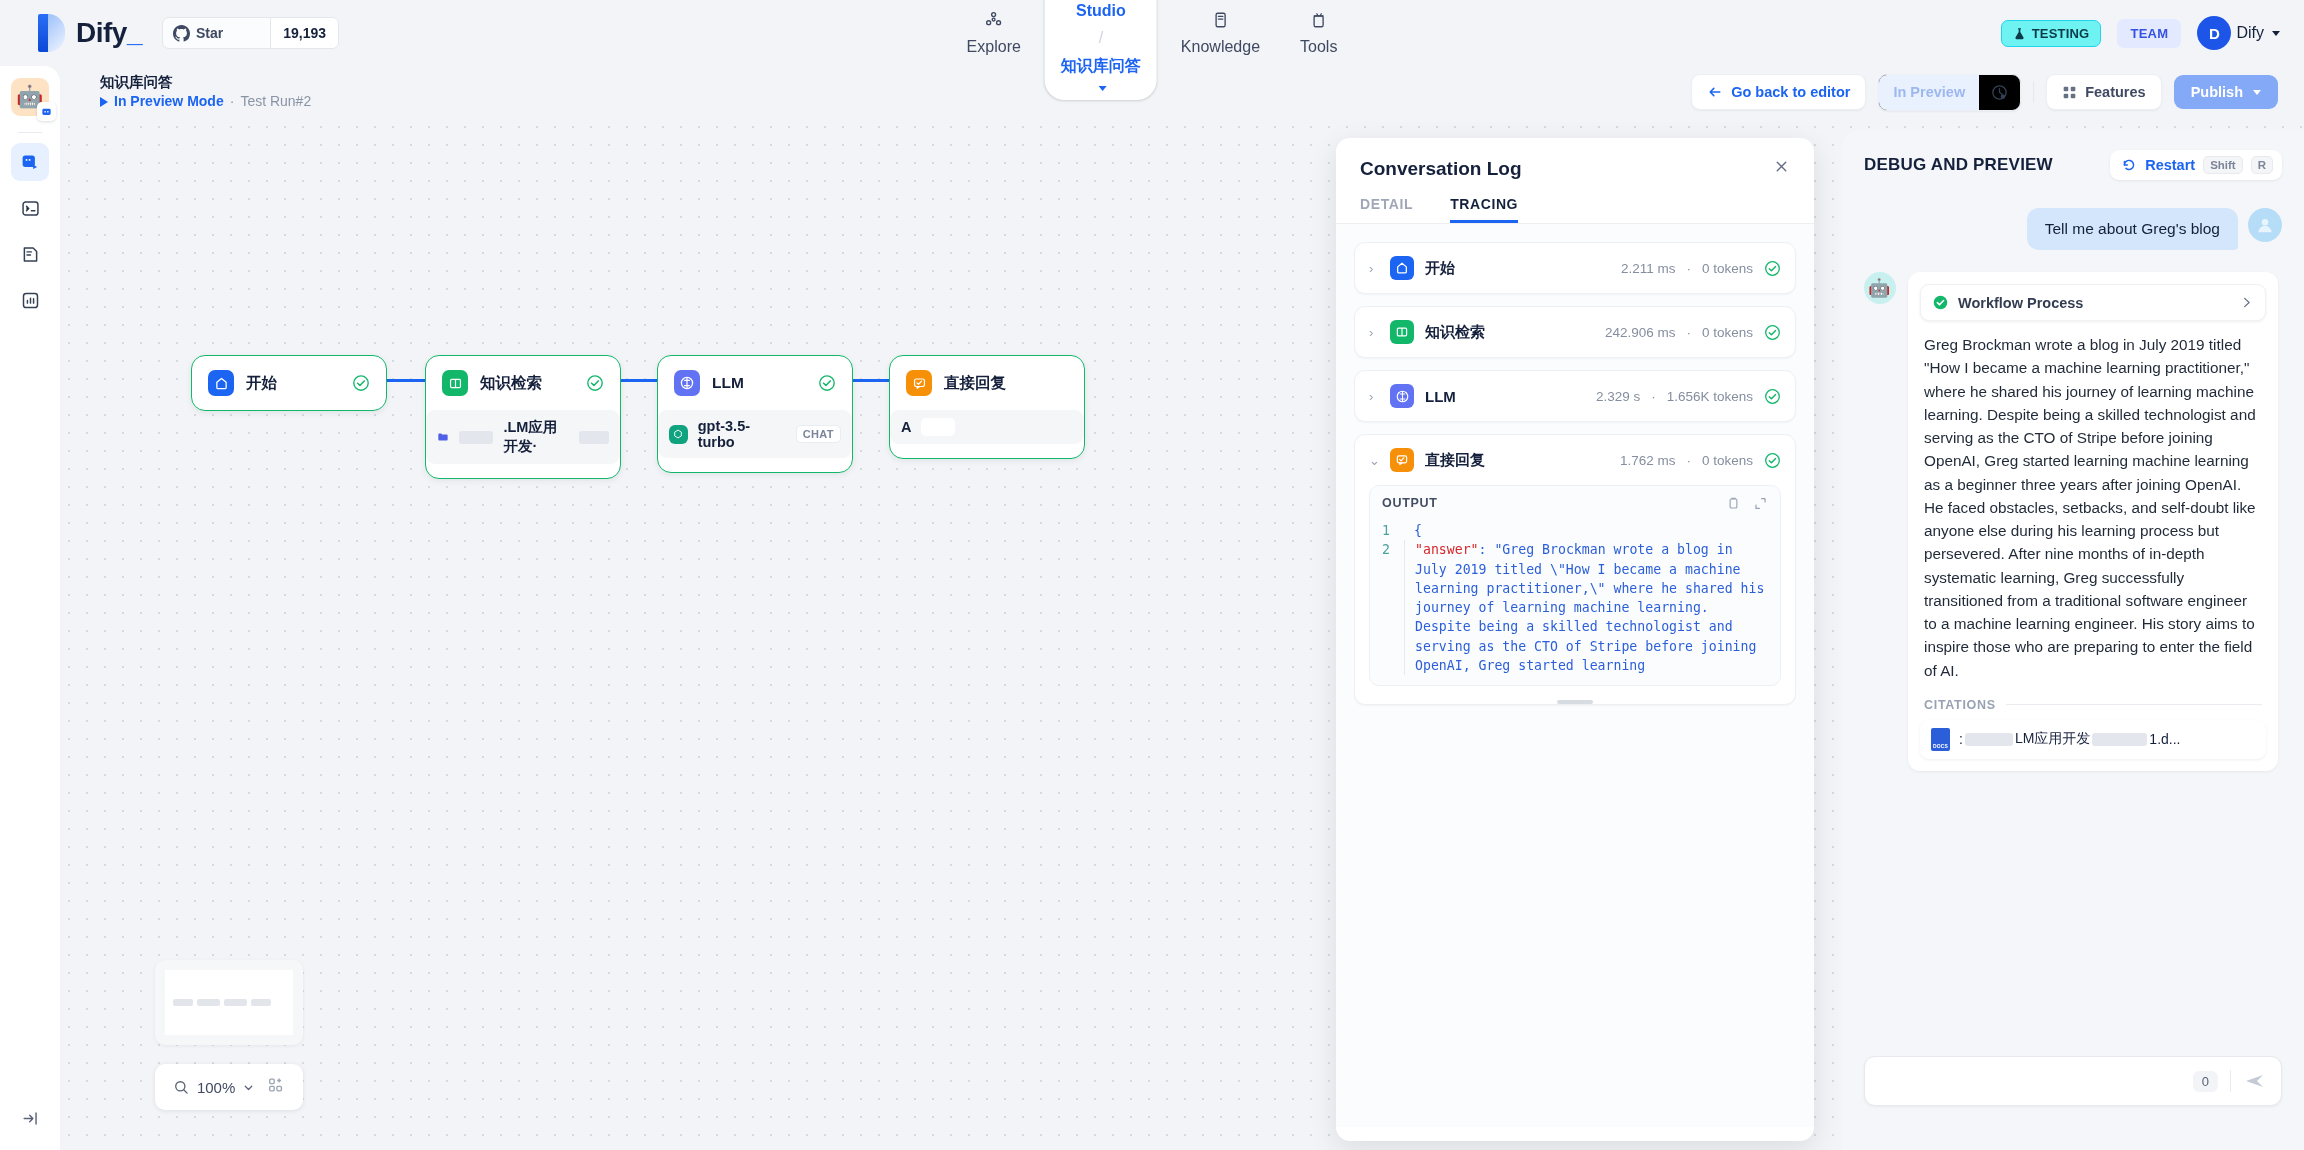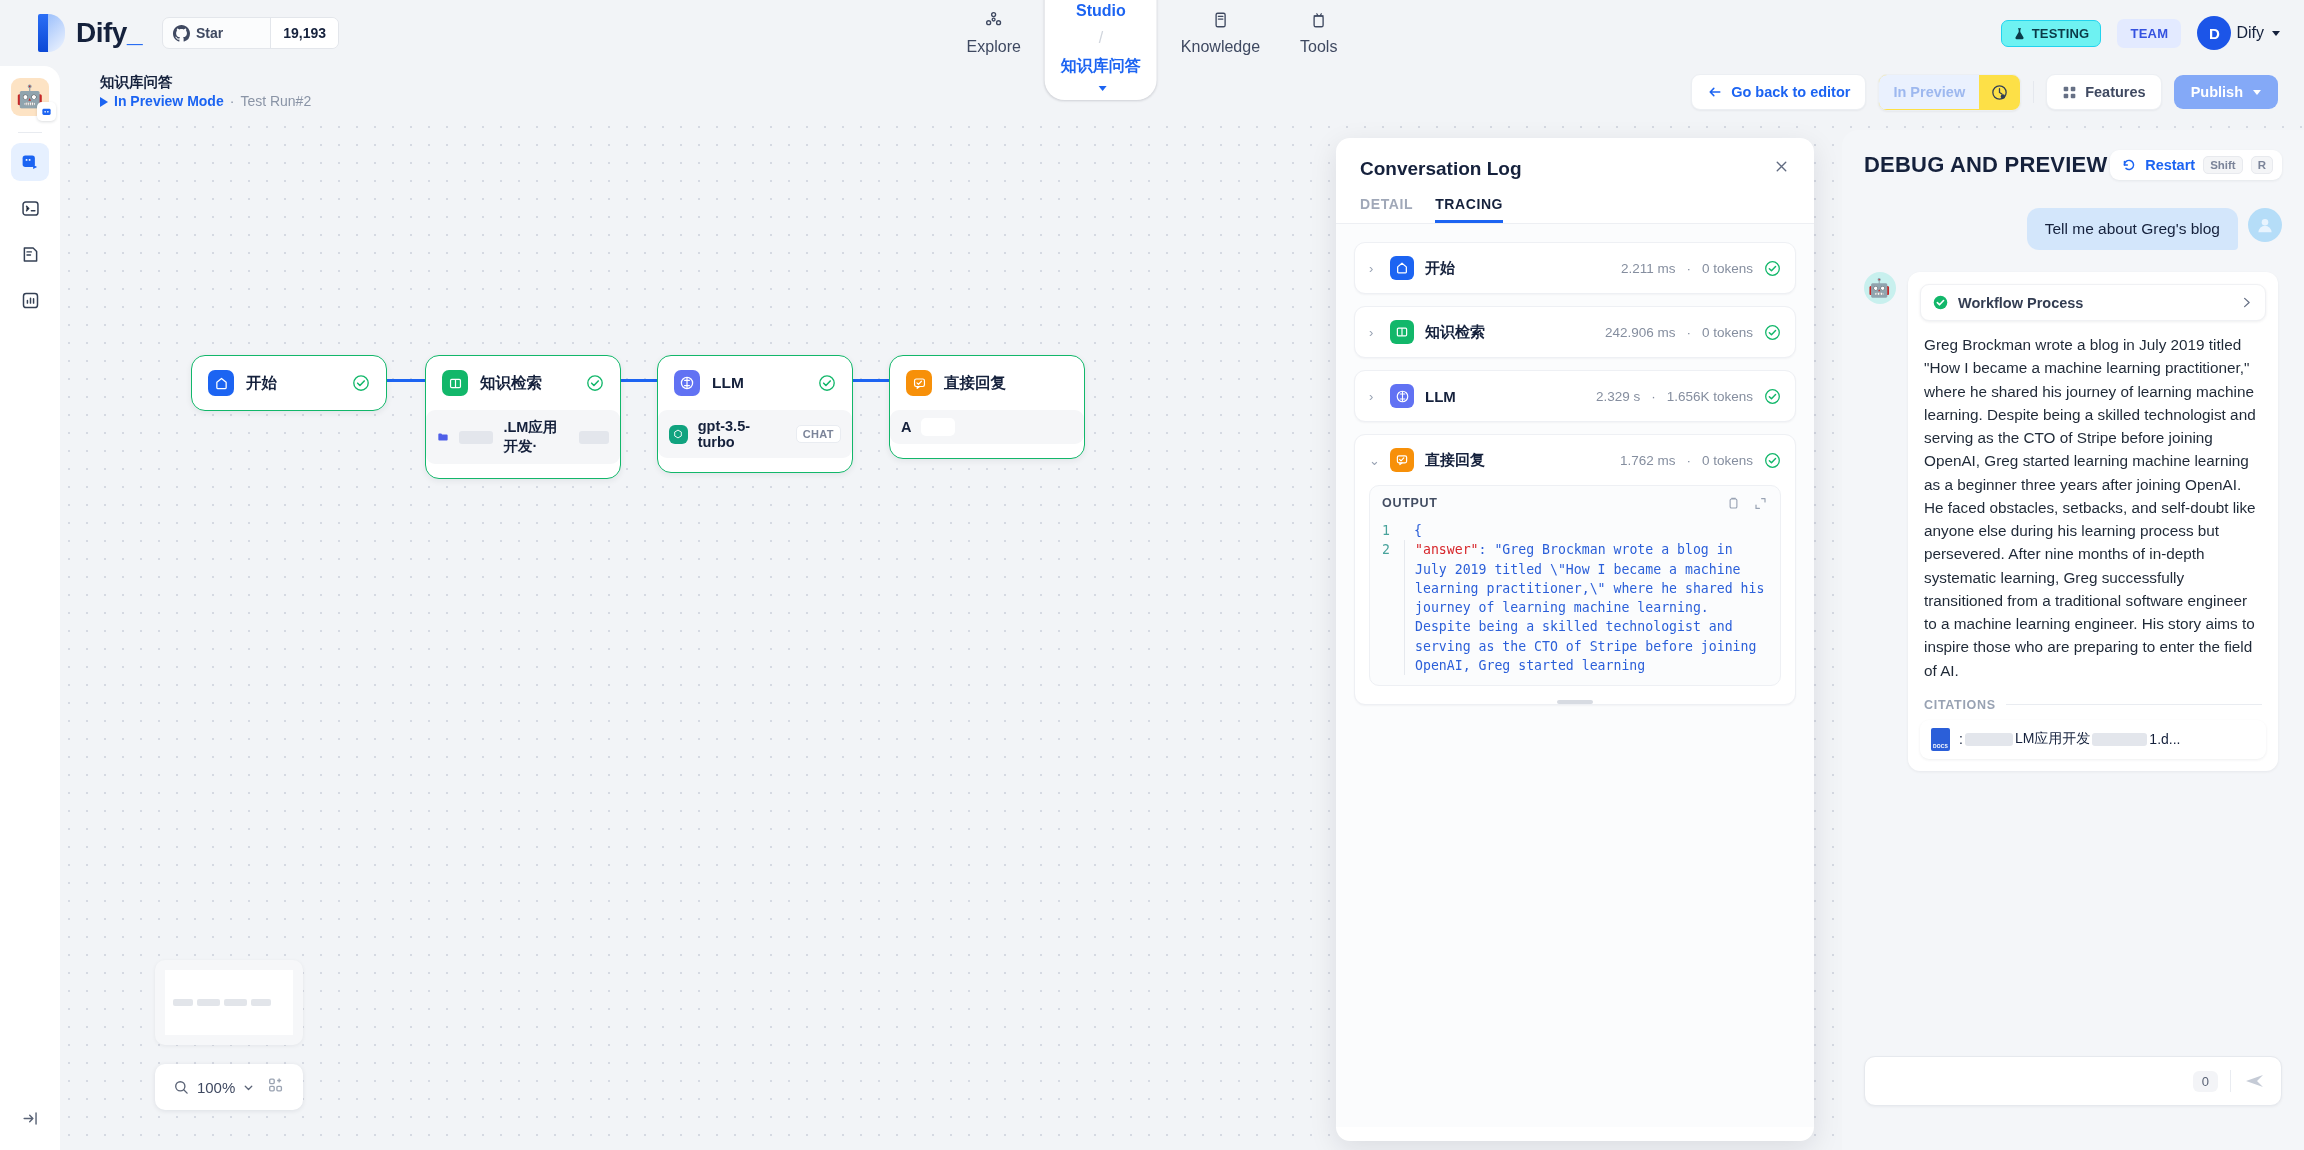--- a/index.html
+++ b/index.html
@@ -121,21 +121,21 @@
 
   .subheader-right { position: absolute; right: 26px; display: flex; align-items: center; gap: 12px; }
   .btn-white {
     background: #fff; border: 1px solid #eceff3; border-radius: 9px;
     padding: 9px 15px; font-size: 14.5px; font-weight: 600; color: #3f4961;
     display: flex; align-items: center; gap: 8px; cursor: pointer;
     box-shadow: 0 1px 2px rgba(16,24,40,.05);
   }
   .btn-goback { color: #1c64f2; }
   .seg-group {
-    display: flex; align-items: center; background: #fde047; border-radius: 9px;
+    display: flex; background: #000000; border-radius: 9px;
     border: 1px solid #eceff3; box-shadow: 0 1px 2px rgba(16,24,40,.05); overflow:hidden;
   }
   .seg-preview {
     background: #eaf1fe; color: #9db8ef; font-size: 14.5px; font-weight: 600;
     padding: 9px 14px;
   }
   .seg-icon { padding: 8px 11px; display:flex; align-items:center; cursor:pointer; }
   .btn-publish {
     background: #84a9f7; color: #fff; border-radius: 9px; padding: 9px 17px;
     font-size: 14.5px; font-weight: 600; display:flex; align-items:center; gap:7px; cursor:pointer;
@@ -186,21 +186,21 @@
 
   
   .convlog {
     position: absolute; left: 1336px; top: 138px; width: 478px; height: 1003px;
     background: #fff; border-radius: 14px; box-shadow: 0 8px 28px rgba(16,24,40,.10);
     overflow: hidden;
   }
   .convlog-head { padding: 20px 24px 0; display:flex; align-items:flex-start; justify-content:space-between;}
   .convlog-title { font-size: 19px; font-weight: 700; color: #15213c; }
   .close-x { cursor:pointer; color:#606a80; }
-  .tabs { display: flex; gap: 22px; padding: 16px 24px 0; border-bottom: 1px solid #edeff3; }
+  .tabs { display: flex; gap: 37px; padding: 16px 24px 0; border-bottom: 1px solid #edeff3; }
   .tab { font-size: 14px; font-weight: 700; letter-spacing: .6px; color: #a0a8b8;
     padding-bottom: 11px; cursor: pointer; }
   .tab.active { color: #15213c; box-shadow: inset 0 -3px 0 #1c64f2; }
   .trace-list { padding: 18px 18px; display: flex; flex-direction: column; gap: 12px; background:#fbfcfd;
     height: calc(100% - 100px); }
   .trace-item {
     background: #fff; border: 1px solid #eef0f4; border-radius: 11px;
     box-shadow: 0 1px 2px rgba(16,24,40,.04);
   }
   .trace-row { display: flex; align-items: center; gap: 11px; padding: 13px 14px; }
@@ -223,21 +223,21 @@
   .tok-punc { color: #2b5fd9; }
   .tok-str { color: #2b5fd9; }
   .code-scroll-handle { width: 36px; height: 4px; background: #d7dbe2; border-radius: 3px; margin: 4px auto 0; }
 
   
   .debug {
     position: absolute; right: 0; top: 130px; width: 462px; height: 1020px;
     background: #f4f6f9; border-top-left-radius: 16px;
   }
   .debug-head { display: flex; align-items: center; justify-content: space-between; padding: 20px 22px 10px; }
-  .debug-title { font-size: 22px; font-weight: 700; color: #15213c; letter-spacing: .2px; }
+  .debug-title { font-size: 17px; font-weight: 700; color: #15213c; letter-spacing: .2px; }
   .restart-pill {
     display: flex; align-items: center; gap: 8px; background: #fff;
     border-radius: 9px; padding: 6px 9px 6px 11px; box-shadow: 0 1px 3px rgba(16,24,40,.07);
   }
   .restart-txt { color: #1c64f2; font-size: 14.5px; font-weight: 700; }
   .kbd { background: #f4f5f7; border: 1px solid #e8eaee; border-radius: 5px;
     font-size: 11.5px; color: #7b8499; padding: 2px 6px; font-weight: 600;}
 
   .chat-area { padding: 18px 22px 0; }
   .user-row { display: flex; justify-content: flex-end; align-items: flex-start; gap: 10px; }

